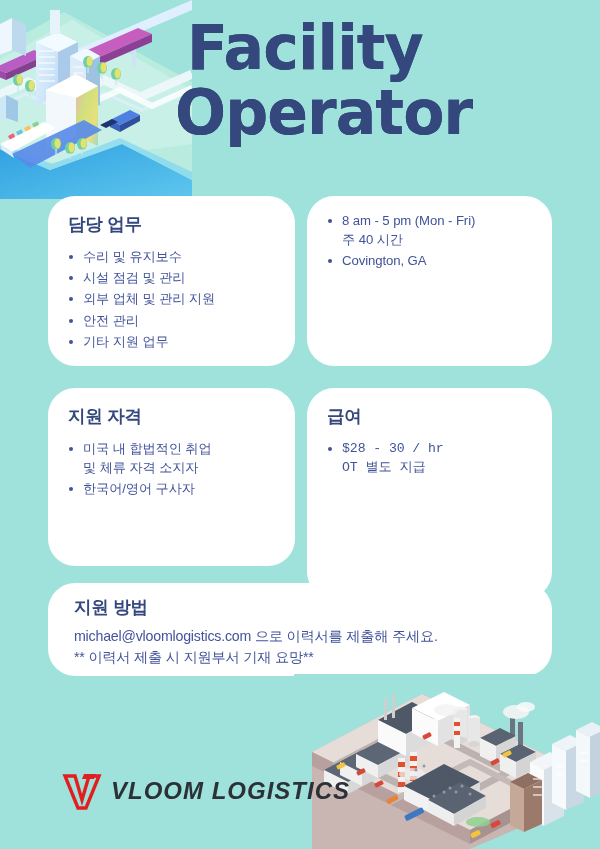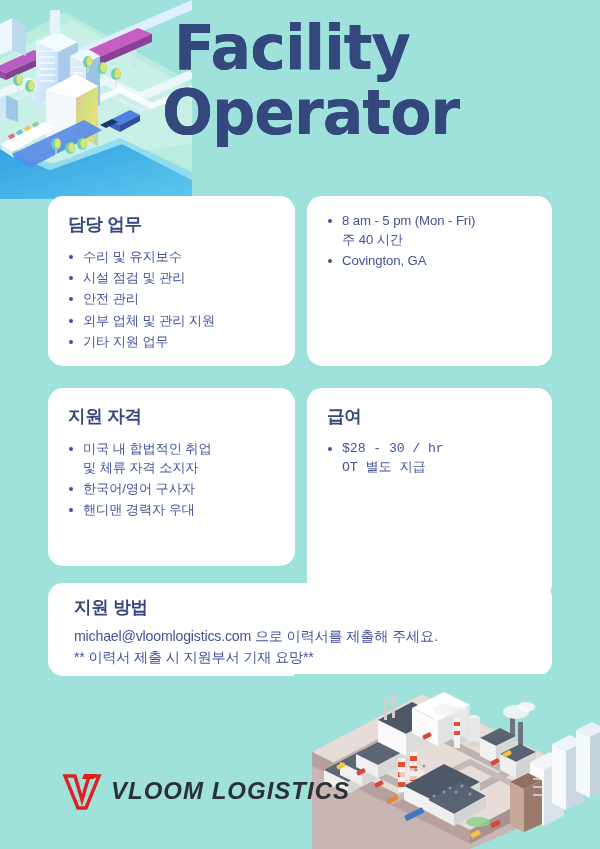--- a/index.html
+++ b/index.html
@@ -11,39 +11,39 @@
   }
   .poster{position:absolute;inset:0;overflow:hidden;}
 
   
   .illo{position:absolute;pointer-events:none;}
   #city-illustration{left:-8px;top:-6px;width:200px;height:205px;}
   #factory-illustration{right:-6px;bottom:0px;width:312px;height:175px;}
 
   
   .title-block{
-    position:absolute;left:162px;top:18px;width:420px;
+    position:absolute;left:175px;top:18px;width:420px;
     color:#34487d;line-height:0.98;
     font-weight:bold;letter-spacing:-1px;
   }
   .title-line{
     font-size:62px;
     font-family:"DejaVu Sans","Liberation Sans",sans-serif;
     font-weight:bold;
     display:block;
     transform:scaleX(0.97);
     transform-origin:left center;
     text-shadow:0 0 0.5px #34487d;
   }
   .title-line.l1{margin-left:12px;}
   .title-line.l2{margin-left:0px;margin-top:4px;}
 
   
   .card{
-    position:absolute;background:#ffffff;border-radius:15px;
+    position:absolute;background:#ffffff;border-radius:27px;
     box-sizing:border-box;
   }
   #card-duties      {left:48px; top:196px; width:247px;height:170px;}
   #card-schedule    {left:307px;top:196px; width:245px;height:170px;}
   #card-qualifications{left:48px; top:388px; width:247px;height:178px;}
   #card-salary      {left:307px;top:388px; width:245px;height:211px;font-family:Liberation Mono, monospace;}
   #card-apply       {left:48px; top:583px; width:504px;height:93px;}
 
   .card-inner{padding:16px 18px 0 20px;}
   .card-title{
@@ -223,22 +223,22 @@
     <span class="title-line l1">Facility</span>
     <span class="title-line l2">Operator</span>
   </div>
 
   <div class="card" id="card-duties">
     <div class="card-inner">
       <h2 class="card-title">담당 업무</h2>
       <ul class="bullets">
         <li>수리 및 유지보수</li>
         <li>시설 점검 및 관리</li>
+        <li>외부 업체 및 관리 지원</li>
         <li>안전 관리</li>
-        <li>외부 업체 및 관리 지원</li>
         <li>기타 지원 업무</li>
       </ul>
     </div>
   </div>
 
   <div class="card" id="card-schedule">
     <div class="card-inner">
       <ul class="bullets">
         <li>
           <span>8 am - 5 pm (Mon - Fri)</span>
@@ -254,23 +254,20 @@
   <div class="card" id="card-qualifications">
     <div class="card-inner">
       <h2 class="card-title">지원 자격</h2>
       <ul class="bullets">
         <li>
           <span>미국 내 합법적인 취업</span>
           <span class="sub-line">및 체류 자격 소지자</span>
         </li>
         <li>
           <span>한국어/영어 구사자</span>
-        </li>
-        <li>
-          <span>핸디맨 경력자 우대</span>
         </li>
       </ul>
     </div>
   </div>
 
   <div class="card" id="card-salary">
     <div class="card-inner">
       <h2 class="card-title">급여</h2>
       <ul class="bullets">
         <li>

